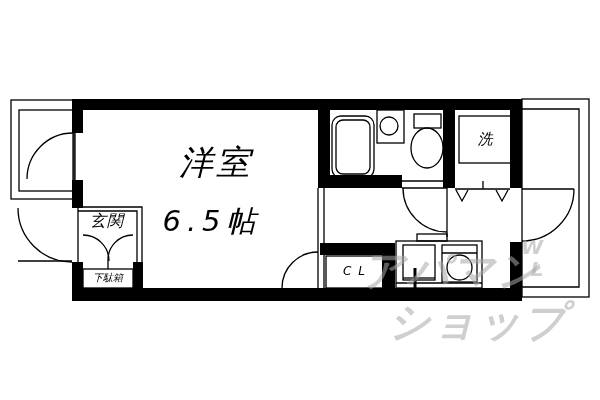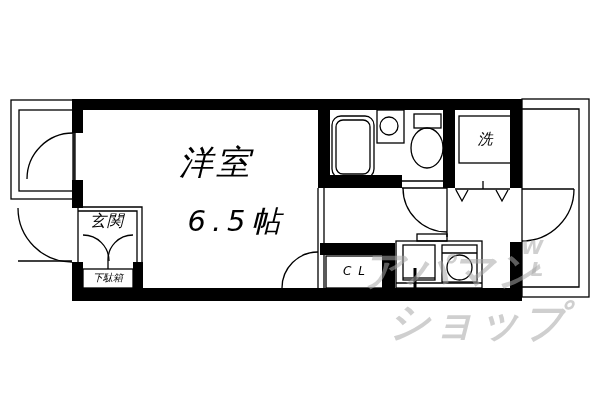--- a/index.html
+++ b/index.html
@@ -108,21 +108,21 @@
       <rect x="318" y="110" width="12" height="78"></rect>
       <rect x="318" y="175" width="84" height="13"></rect>
       <rect x="443" y="110" width="12" height="78"></rect>
       <rect x="320" y="243" width="72" height="12"></rect>
       <rect x="382" y="243" width="13" height="49"></rect>
       <rect x="133" y="262" width="10" height="26"></rect>
     </g>
   </svg>
 
   <div class="label lbl-room" style="left:216px;top:162px;">洋室</div>
-  <div class="label lbl-size" style="left:237px;top:221px;">6.5帖</div>
+  <div class="label lbl-size" style="left:212px;top:221px;">6.5帖</div>
   <div class="label lbl-genkan" style="left:107px;top:221px;">玄関</div>
   <div class="label lbl-shoe" style="left:108px;top:278px;text-align:center;">下駄箱</div>
   <div class="label lbl-cl" style="left:354px;top:271px;">CL</div>
   <div class="label lbl-wash" style="left:485px;top:139px;">洗</div>
 
   <div class="wm wm-big" style="left:452px;top:271px;text-align:center;">アパマン</div>
   <div class="wm wm-big" style="left:478px;top:322px;">ショップ</div>
   <div class="wm wm-sm" style="left:532px;top:247px;">W</div>
   <div class="wm wm-sm" style="left:537px;top:269px;">L</div>
 

